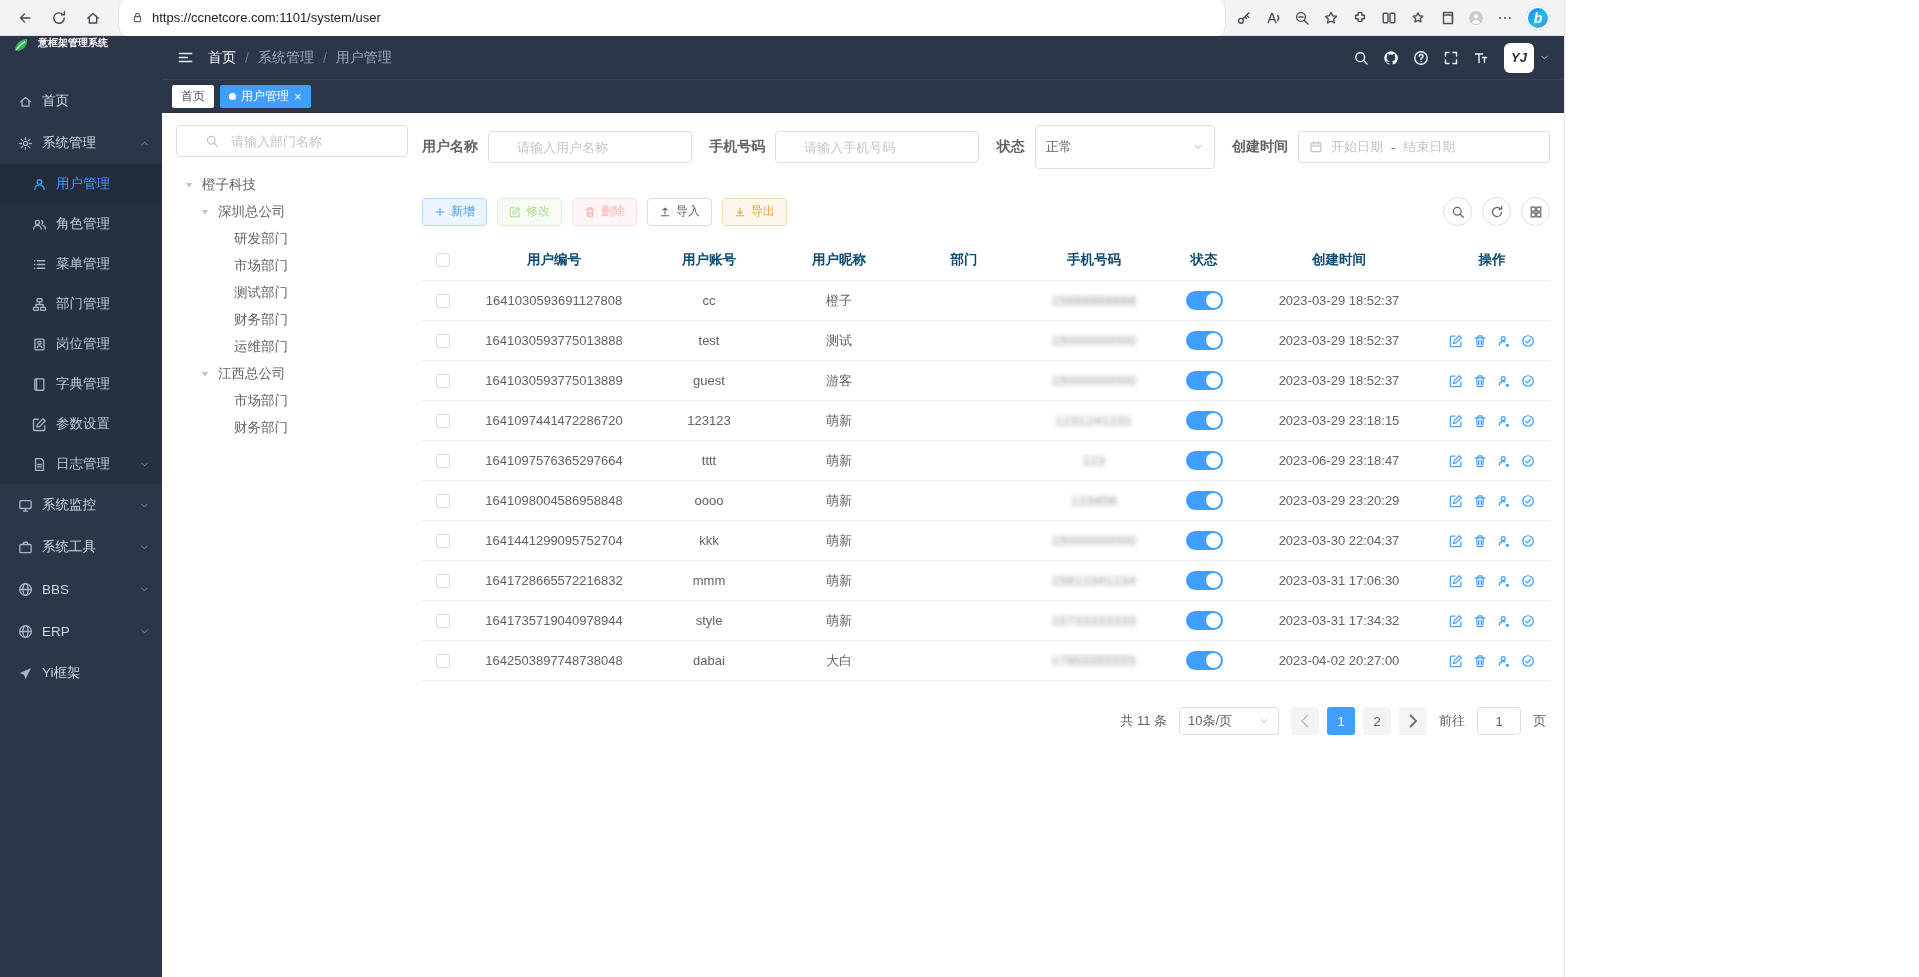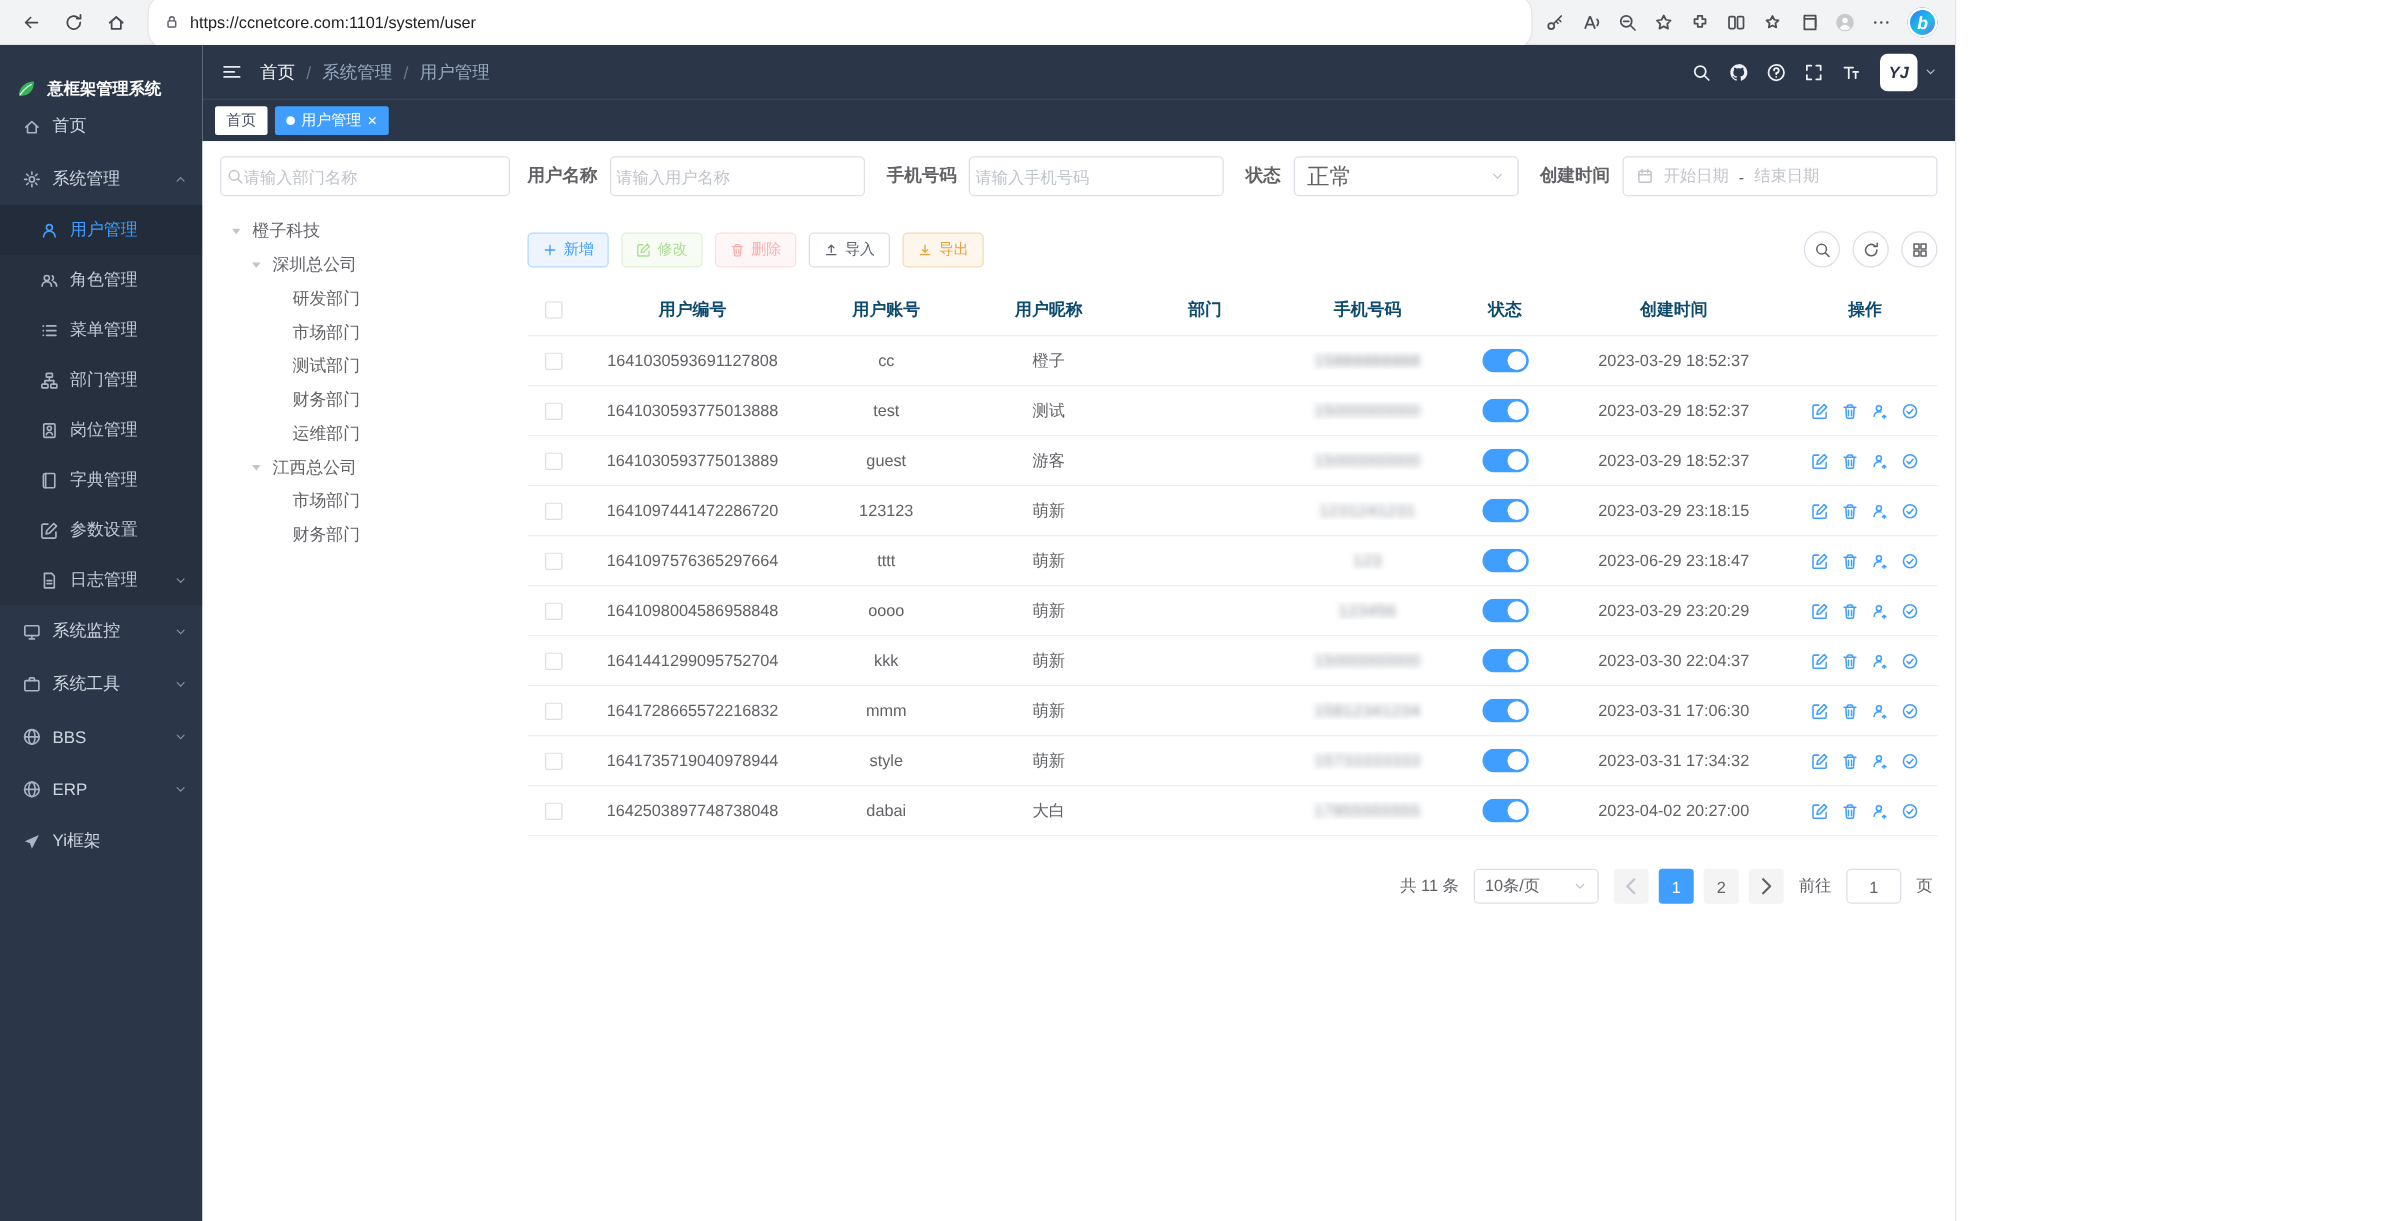--- a/index.html
+++ b/index.html
@@ -16,21 +16,21 @@
   .url-bar{flex:1;height:43px;background:#fff;border:1px solid #e3e5e8;border-radius:14px;display:flex;align-items:center;padding:0 12px;gap:8px;margin:0 10px;cursor:text;min-width:0}
   .url-lock{color:#5f6368;font-size:13px}
   .url-text{font-size:13px;color:#202124;white-space:nowrap;overflow:hidden}
   .b-right{display:flex;align-items:center;gap:13px;padding-right:4px}
   .b-icon{font-size:16px;color:#4c5055;cursor:pointer}
   .copilot{width:24px;height:24px;border-radius:50%;background:linear-gradient(135deg,#2f7cf6 10%,#19c3e8 55%,#7a5cf0 100%);color:#fff;font-weight:bold;font-style:italic;font-size:14px;display:flex;align-items:center;justify-content:center;cursor:pointer;box-shadow:0 0 0 2px #fff inset}
 
   
   .app{flex:1;display:flex;min-height:0}
   .sidebar{width:162px;background:#2b3648;flex:none;display:flex;flex-direction:column;overflow:hidden}
-  .logo{height:44px;display:flex;align-items:flex-end;gap:8px;padding:0 12px;color:#fff;font-weight:bold;font-size:13px;flex:none}
+  .logo{height:44px;display:flex;align-items:flex-start;gap:8px;padding:0 12px;color:#fff;font-weight:bold;font-size:10px;flex:none}
   .logo-icon{font-size:18px}
   .menu{flex:1;overflow:hidden}
   .menu-item{height:42px;display:flex;align-items:center;gap:9px;padding:0 12px 0 18px;font-size:13.5px;color:#cfd7e2;cursor:pointer}
   .mi{font-size:15px;color:#a9b5c5}
   .menu-label{white-space:nowrap}
   .menu-caret{margin-left:auto;font-size:11px;color:#8592a6}
   .submenu{background:#26303f}
   .submenu-item{height:40px;display:flex;align-items:center;gap:9px;padding:0 12px 0 32px;font-size:13.5px;color:#bfcbd9;cursor:pointer}
   .submenu-item.active{color:#409eff;background:#222c3a}
   .submenu-item.active .mi{color:#409eff}
@@ -50,35 +50,35 @@
 
   .tab-bar{height:33px;background:#2b3648;display:flex;align-items:center;gap:6px;padding:0 10px;flex:none}
   .tag{height:23px;padding:0 9px;background:#fff;color:#495060;font-size:12px;display:inline-flex;align-items:center;gap:5px;cursor:pointer;border-radius:2px}
   .tag.active{background:#409eff;color:#fff}
   .tag-dot{width:7px;height:7px;border-radius:50%;background:#fff;flex:none}
   .tag-close{font-size:13px;line-height:1;cursor:pointer}
 
   
   .content{flex:1;background:#fff;padding:12px 14px;display:flex;gap:14px;min-height:0;overflow:hidden}
   .tree-col{width:232px;flex:none}
-  .el-input{height:32px;border:1px solid #dcdfe6;border-radius:4px;background:#fff;display:flex;padding:0 4px;gap:0}
+  .el-input{height:32px;border:1px solid #dcdfe6;border-radius:4px;background:#fff;display:flex;padding:0 28px;gap:12px}
   .el-input input{border:0;outline:0;width:100%;font-size:13px;color:#606266;background:transparent;font-family:inherit}
   .el-input input::placeholder{color:#c0c4cc}
   .in-icon{color:#c0c4cc;font-size:14px}
   .tree{margin-top:14px}
   .tree-node{height:27px;display:flex;align-items:center;gap:4px;font-size:13.5px;color:#606266;cursor:pointer;white-space:nowrap}
   .tree-caret{width:18px;height:16px;display:flex;align-items:center;justify-content:center;color:#c0c4cc;font-size:12px;flex:none}
   .tree-caret.open svg{transform:rotate(90deg)}
 
   .main-col{flex:1;display:flex;flex-direction:column;min-width:0}
   .filter-row{display:flex;align-items:center;justify-content:space-between}
   .f-item{display:flex;align-items:center;gap:10px}
   .f-label{font-size:14px;font-weight:bold;color:#606266;white-space:nowrap}
   .w200{width:204px}
-  .el-select{width:180px;height:32px;border:1px solid #dcdfe6;border-radius:4px;display:flex;align-items:center;justify-content:space-between;padding:0 10px;font-size:18px;color:#606266;cursor:pointer;background:#fff}
+  .el-select{width:180px;height:44px;border:1px solid #dcdfe6;border-radius:4px;display:flex;align-items:center;justify-content:space-between;padding:0 10px;font-size:13px;color:#606266;cursor:pointer;background:#fff}
   .sel-caret{color:#c0c4cc;font-size:12px}
   .date-range{width:252px;height:32px;border:1px solid #dcdfe6;border-radius:4px;display:flex;align-items:center;gap:8px;padding:0 10px;font-size:13px;color:#c0c4cc;background:#fff;cursor:pointer}
   .date-range .icon{color:#c0c4cc;font-size:14px}
   .date-sep{color:#606266}
 
   .action-row{margin-top:13px;display:flex;gap:10px}
   .btn{height:32px;padding:0 15px;border-radius:4px;font-size:13px;display:inline-flex;align-items:center;gap:6px;cursor:pointer;border:1px solid transparent;font-family:inherit}
   .btn.primary{background:#409eff;color:#fff;border-color:#409eff}
   .btn.default{background:#fff;color:#606266;border-color:#dcdfe6}
 

